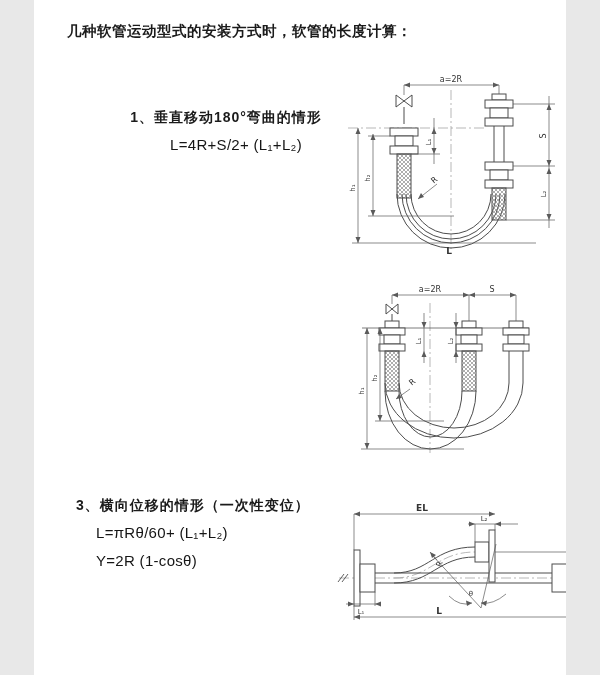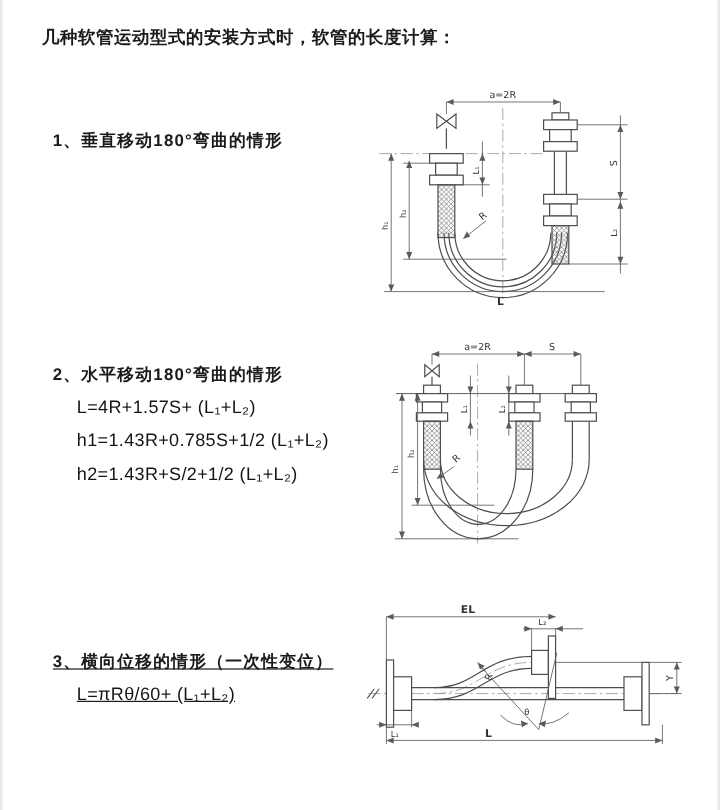--- a/index.html
+++ b/index.html
@@ -1,33 +1,33 @@
 <!DOCTYPE html>
 <html><head>
 <meta charset="utf-8">
 <style>
   html,body { margin:0; padding:0; background:#e8e8e8; }
   .page {
     position:relative;
-    width:596px; height:675px;
+    width:532px; height:675px;
     margin:0 auto;
     background:#ffffff;
     font-family:"Liberation Sans","DejaVu Sans",sans-serif;
     color:#1b1b1b;
     overflow:hidden;
   }
   .doc-title {
     position:absolute; left:33px; top:22px;
     font-size:14.5px; font-weight:bold; letter-spacing:0.5px;
     white-space:nowrap;
   }
   .sec { position:absolute; left:42px; width:300px; }
-  .sec-1 { top:108px; }
+  .sec-1 { top:108px;text-align:center; }
   .sec-2 { top:303px; }
-  .sec-3 { top:542px;text-decoration:underline; }
+  .sec-3 { top:496px; }
   .sec .heading {
     font-size:14px; font-weight:bold; letter-spacing:1px;
     line-height:18px; white-space:nowrap;
   }
   .sec .formula {
     margin-top:9px; margin-left:20px;
     font-size:15px; line-height:19px; letter-spacing:0.3px;
     color:#151515; white-space:nowrap;
   }
   .diag { position:absolute; }
@@ -41,32 +41,28 @@
 </style>
 </head>
 <body>
 
 <div class="page">
 
   <div class="doc-title">几种软管运动型式的安装方式时，软管的长度计算：</div>
 
   <div class="sec sec-1">
     <div class="heading">1、垂直移动180°弯曲的情形</div>
+    <div class="formula">L=4R+S/2+ (L₁+L₂)</div>
   </div>
 
-  <div class="sec sec-2">
-    <div class="heading">2、水平移动180°弯曲的情形</div>
-    <div class="formula">L=4R+1.57S+ (L₁+L₂)</div>
-    <div class="formula">h1=1.43R+0.785S+1/2 (L₁+L₂)</div>
-    <div class="formula">h2=1.43R+S/2+1/2 (L₁+L₂)</div>
-  </div>
 
   <div class="sec sec-3">
     <div class="heading">3、横向位移的情形（一次性变位）</div>
     <div class="formula">L=πRθ/60+ (L₁+L₂)</div>
+    <div class="formula">Y=2R (1-cosθ)</div>
   </div>
 
   <svg class="diag diag-1" width="290" height="190" viewBox="0 0 290 190">
     <defs>
       <pattern id="hx1" width="4" height="4" patternUnits="userSpaceOnUse">
         <path d="M0,0 L4,4 M4,0 L0,4" stroke="#777" stroke-width="0.6"></path>
       </pattern>
     </defs>
 
     <g stroke="#999" stroke-width="0.7" stroke-dasharray="10,3,2,3">

